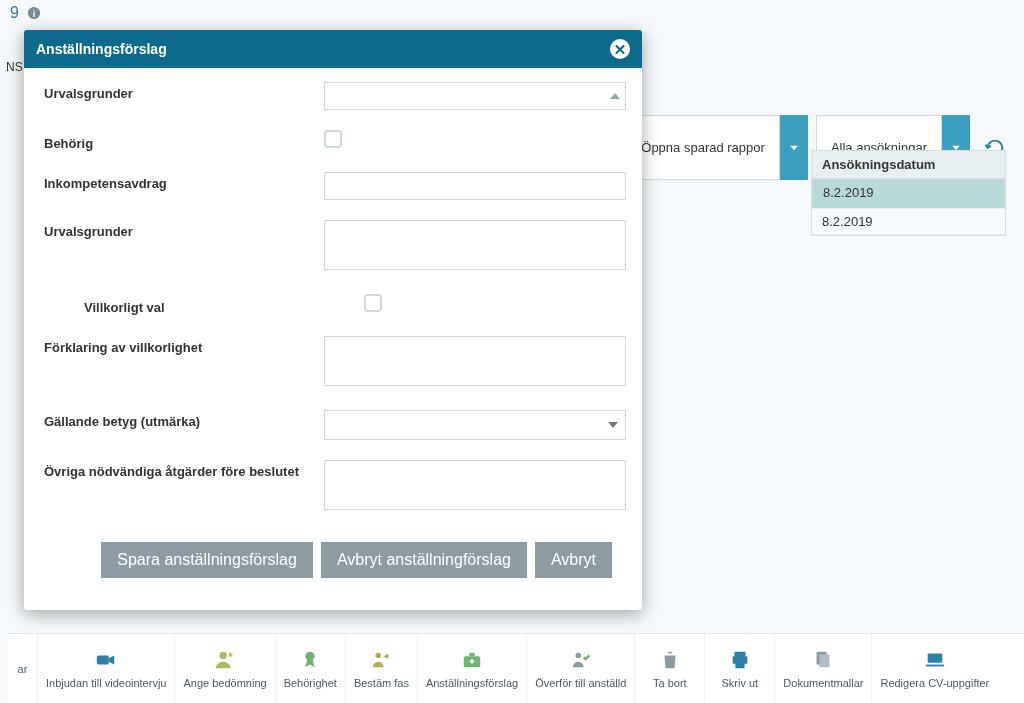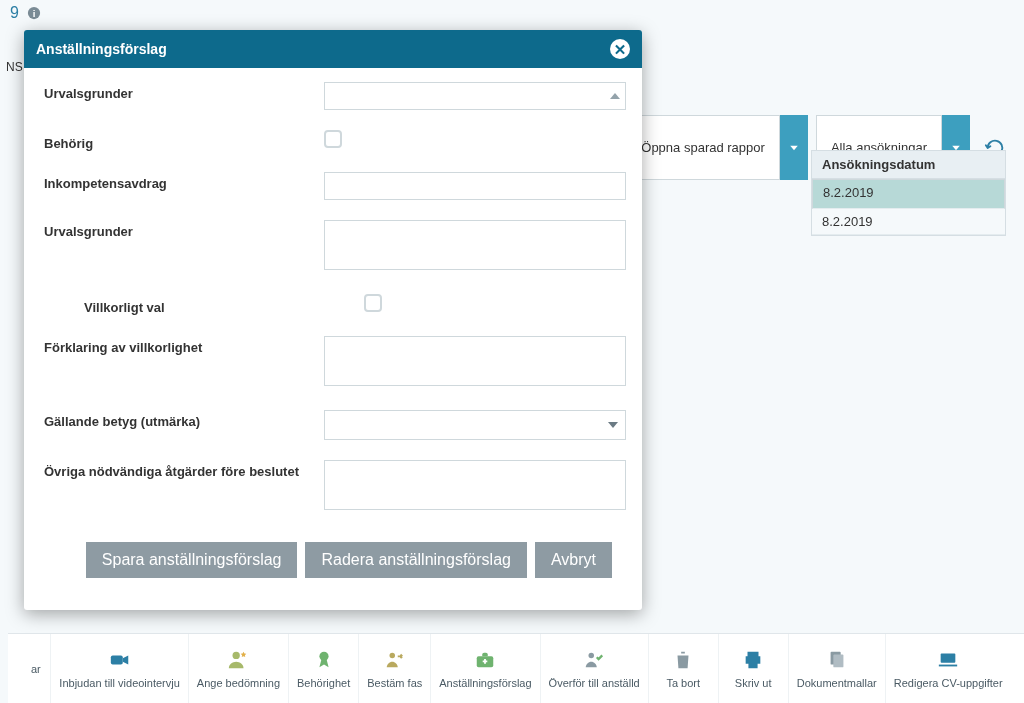--- a/index.html
+++ b/index.html
@@ -98,21 +98,21 @@
   }
 
   
   .scroll-area::-webkit-scrollbar{width:12px;}
   .scroll-area::-webkit-scrollbar-track{background:#eef2f4;}
   .scroll-area::-webkit-scrollbar-thumb{background:#c4ccd1;border-radius:2px;}
 
   
   .toolbar {
     position:absolute; left:8px; right:0; bottom:0; height:70px; background:#fff;
-    border-top:1px solid #e0e6ea; display:flex; align-items:center;justify-content:center;
+    border-top:1px solid #e0e6ea; display:flex; align-items:center;
   }
   .tool { flex:0 0 auto; text-align:center; padding:0 8px; cursor:pointer;
           display:flex; flex-direction:column; align-items:center; gap:6px;
           border-right:1px solid #eef2f4; height:100%; justify-content:center; min-width:70px;}
   .tool .ic { height:22px; display:flex; align-items:center; justify-content:center;}
   .tool .ic svg{width:22px;height:22px;}
   .tool .tlabel { font-size:11px; color:#4a5a64; white-space:nowrap;}
   .tool.first{min-width:30px;}
 </style>
 </head>
@@ -227,21 +227,21 @@
         <div class="lbl">Övriga nödvändiga åtgärder före beslutet</div>
         <div class="ctrl">
           <textarea class="ta" style=""></textarea>
         </div>
       </div>
 
     </div>
 
     <div class="modal-actions">
       <button class="btn">Spara anställningsförslag</button>
-      <button class="btn">Radera anställningsförslag</button>
+      <button class="btn">Avbryt anställningförslag</button>
       <button class="btn">Avbryt</button>
     </div>
   </div>
 </div>
 
 <div class="toolbar">
 
   <div class="tool first">
     <span class="tlabel">ar</span>
   </div>

